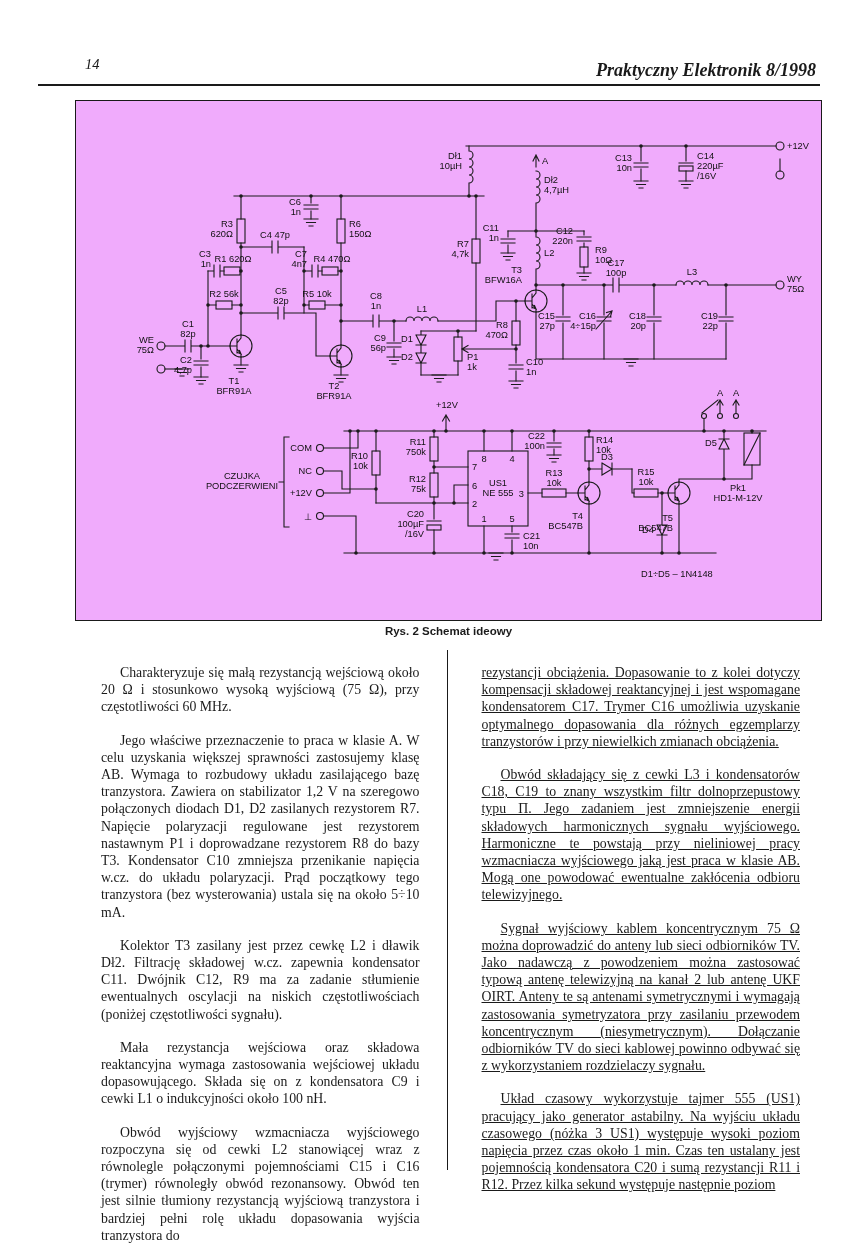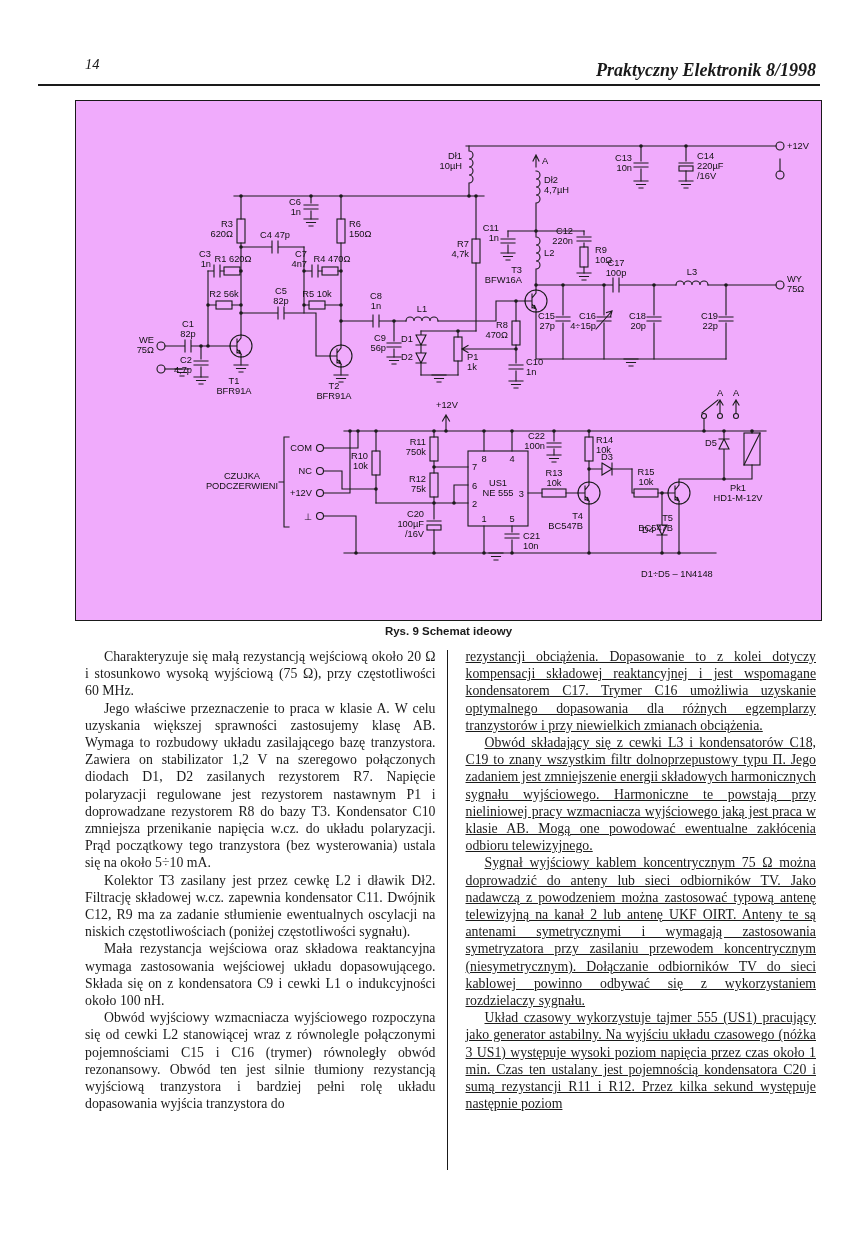--- a/index.html
+++ b/index.html
@@ -15,21 +15,21 @@
     border:1.5px solid #1a1a1a;background:#f0abfc;
   }
   .figure-caption{
     position:absolute;left:75px;top:625px;width:747px;text-align:center;
     font-family:"Liberation Sans",sans-serif;font-size:11.5px;font-weight:bold;
   }
   .cols{position:absolute;left:85px;top:648px;width:731px;display:flex;}
   .col{width:356px;font-size:13.8px;line-height:17.2px;text-align:justify;}
   .col-left{margin-right:19px;}
   .col-right{margin-left:11px;text-decoration:underline;}
-  .col p{margin:0;text-indent:19px;}
+  .col p{margin:16px;text-indent:19px;}
   .col p.noindent{text-indent:0;}
   .col-divider{position:absolute;left:447px;top:650px;width:1px;height:520px;background:#1a1a1a;}
   svg text{font-family:"Liberation Sans",sans-serif;}
 </style>
 </head>
 <body>
 
 <div class="hdr-num">14</div>
 <div class="hdr-title">Praktyczny Elektronik 8/1998</div>
 <div class="hdr-rule"></div>
@@ -318,21 +318,21 @@
         <text x="578" y="432" text-anchor="end"><tspan x="578" dy="0">D4</tspan></text>
         <text x="641" y="345" text-anchor="end"><tspan x="641" dy="0">D5</tspan></text>
         <text x="662" y="390" text-anchor="middle"><tspan x="662" dy="0">Pk1</tspan><tspan x="662" dy="10">HD1-M-12V</tspan></text>
         <text x="644" y="295" text-anchor="middle"><tspan x="644" dy="0">A</tspan></text>
         <text x="660" y="295" text-anchor="middle"><tspan x="660" dy="0">A</tspan></text>
         <text x="565" y="476" text-anchor="start"><tspan x="565" dy="0">D1÷D5 – 1N4148</tspan></text>
       </g>
   </svg>
 </div>
 
-<div class="figure-caption">Rys. 9 Schemat ideowy</div>
+<div class="figure-caption">Rys. 2 Schemat ideowy</div>
 
 <div class="cols">
   <div class="col col-left">
       <p>Charakteryzuje się małą rezystancją wejściową około 20 Ω i stosunkowo wysoką wyjściową (75 Ω), przy częstotliwości 60 MHz.</p>
       <p>Jego właściwe przeznaczenie to praca w klasie A. W celu uzyskania większej sprawności zastosujemy klasę AB. Wymaga to rozbudowy układu zasilającego bazę tranzystora. Zawiera on stabilizator 1,2 V na szeregowo połączonych diodach D1, D2 zasilanych rezystorem R7. Napięcie polaryzacji regulowane jest rezystorem nastawnym P1 i doprowadzane rezystorem R8 do bazy T3. Kondensator C10 zmniejsza przenikanie napięcia w.cz. do układu polaryzacji. Prąd początkowy tego tranzystora (bez wysterowania) ustala się na około 5÷10 mA.</p>
       <p>Kolektor T3 zasilany jest przez cewkę L2 i dławik Dł2. Filtrację składowej w.cz. zapewnia kondensator C11. Dwójnik C12, R9 ma za zadanie stłumienie ewentualnych oscylacji na niskich częstotliwościach (poniżej częstotliwości sygnału).</p>
       <p>Mała rezystancja wejściowa oraz składowa reaktancyjna wymaga zastosowania wejściowej układu dopasowującego. Składa się on z kondensatora C9 i cewki L1 o indukcyjności około 100 nH.</p>
       <p>Obwód wyjściowy wzmacniacza wyjściowego rozpoczyna się od cewki L2 stanowiącej wraz z równolegle połączonymi pojemnościami C15 i C16 (trymer) równoległy obwód rezonansowy. Obwód ten jest silnie tłumiony rezystancją wyjściową tranzystora i bardziej pełni rolę układu dopasowania wyjścia tranzystora do</p>
     </div>
   <div class="col col-right">

